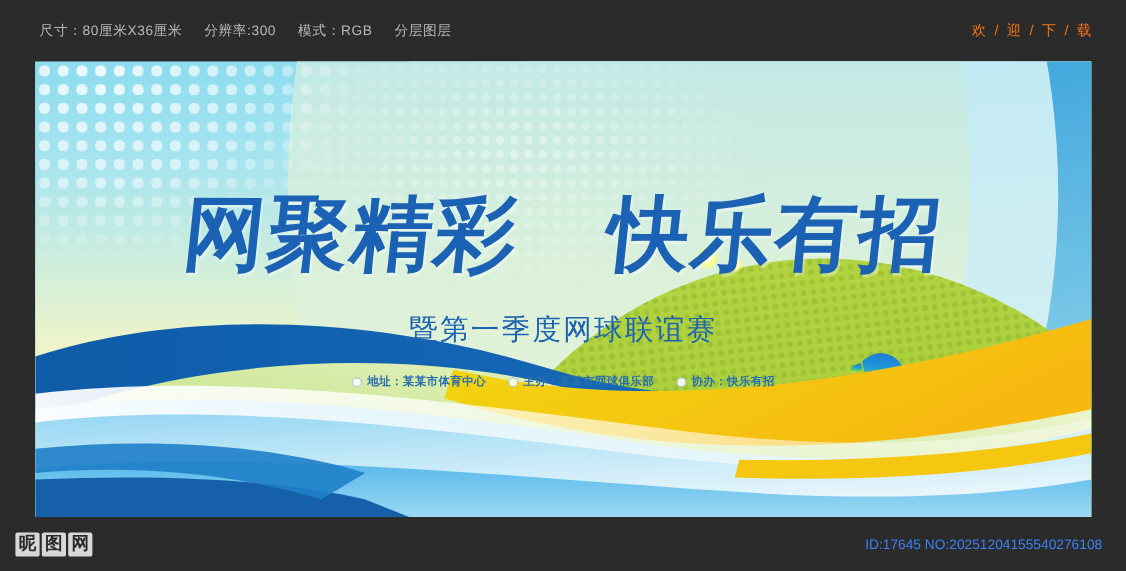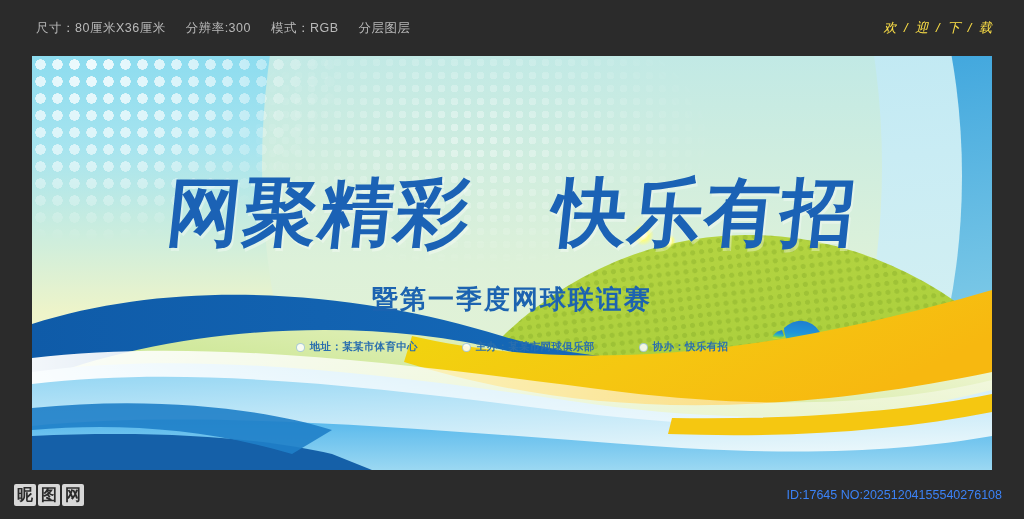--- a/index.html
+++ b/index.html
@@ -7,21 +7,21 @@
        font-family:"Liberation Sans","DejaVu Sans",sans-serif;}
 
   .screen{position:relative;width:1024px;height:519px;background:#2b2b2b;}
 
   
   .topbar{position:absolute;left:0;top:0;width:1024px;height:56px;background:#2b2b2b;}
   .meta{position:absolute;left:36px;top:28px;transform:translateY(-50%);
         font-size:12.5px;color:#b9b9b9;letter-spacing:.5px;white-space:nowrap;}
   .meta span{margin-right:16px;}
   .dl{position:absolute;right:30px;top:28px;transform:translateY(-50%);
-      font-size:13px;color:#fde047;white-space:nowrap;letter-spacing:2px;font-style:italic;}
+      font-size:13px;color:#f97316;white-space:nowrap;letter-spacing:2px;}
 
   
   .poster{position:absolute;left:32px;top:56px;width:960px;height:414px;
           overflow:hidden;background:#9fe0f0;}
 
   .layer{position:absolute;inset:0;}
 
   
   .bg-base{background:linear-gradient(180deg,
         #8ddcef 0%, #a6e4ef 22%, #cfeedc 45%, #eef4c9 62%, #f4f5cf 74%, #f7f6d8 84%, #f8f7dc 100%);}
@@ -90,24 +90,24 @@
   .waves svg{display:block;width:100%;height:100%;}
 
   
   .title{position:absolute;left:0;right:0;top:108px;text-align:center;
          font-family:"DejaVu Sans","Liberation Sans",sans-serif;
          font-size:74px;font-weight:bold;color:#1b62b5;letter-spacing:2px;
          text-shadow:2px 3px 0 rgba(255,255,255,.35);
          transform:skewX(-6deg);white-space:nowrap;}
   .title .gap{display:inline-block;width:26px;}
   .subtitle{position:absolute;left:0;right:0;top:226px;text-align:center;
-            font-size:26px;font-weight:bold;color:#1c63b0;letter-spacing:2px;white-space:nowrap;}
+            font-size:26px;font-weight:normal;color:#1c63b0;letter-spacing:2px;white-space:nowrap;}
 
   .tags{position:absolute;left:0;right:0;top:284px;display:flex;justify-content:center;
-        gap:44px;white-space:nowrap;}
+        gap:20px;white-space:nowrap;}
   .tag{display:flex;align-items:center;gap:5px;font-size:10.5px;font-weight:bold;
        color:#2a6fae;letter-spacing:.3px;}
   .tag .dotmark{width:7px;height:7px;border-radius:50%;
        background:rgba(255,255,255,.85);border:1px solid rgba(120,170,200,.6);flex:none;}
 
   
   .sil{position:absolute;}
   .sil svg{display:block;}
   .sil-ghost{left:118px;top:262px;opacity:.42;}
   .sil-left{left:160px;top:272px;}

